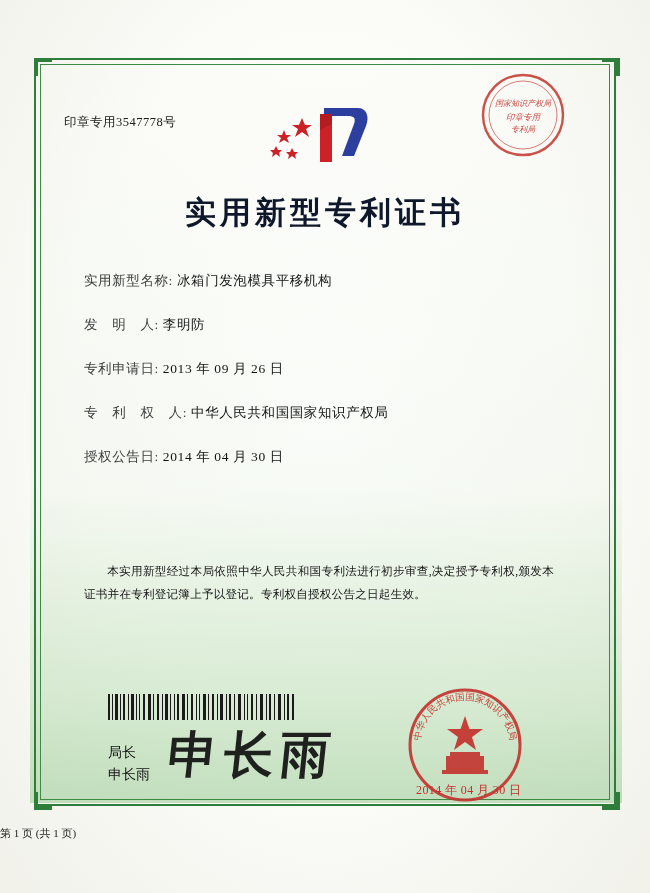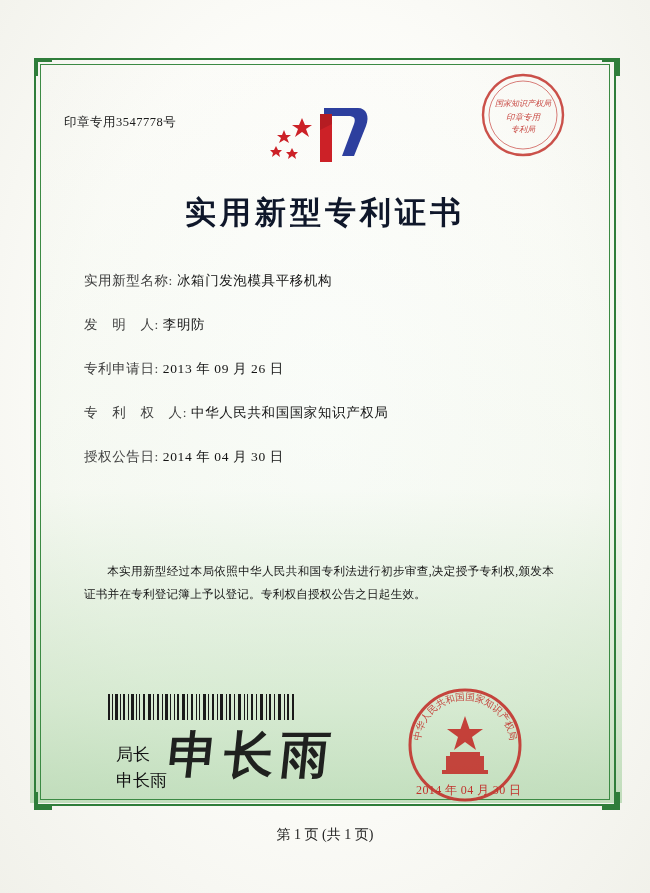--- a/index.html
+++ b/index.html
@@ -149,24 +149,23 @@
   .barcode i {
     position: absolute;
     top: 0;
     bottom: 0;
     background: #1a1a1a;
   }
   .director-block {
     position: absolute;
     left: 108px;
     top: 742px;
-    font-size: 17px;
+    font-size: 14px;
     line-height: 1.55;
     color: #141414;
-    margin-left: 8px;
   }
   .signature {
     position: absolute;
     left: 168px;
     top: 722px;
     font-size: 50px;
     color: #111;
     font-family: "DejaVu Serif", "Liberation Serif", serif;
     letter-spacing: 6px;
     transform: skewX(-6deg);
@@ -187,22 +186,21 @@
     top: 782px;
     font-size: 12px;
     color: #c2322c;
     letter-spacing: 0.4px;
   }
   .page-no {
     position: absolute;
     left: 0;
     right: 0;
     top: 826px;
-    text-align: center;
-    font-size: 14px;
+    font-size: 11px;
     color: #232323;
   }
   svg { display: block; }
 </style>
 </head>
 <body>
 
 <div class="page">
 
   <div class="paper-tone"></div>

